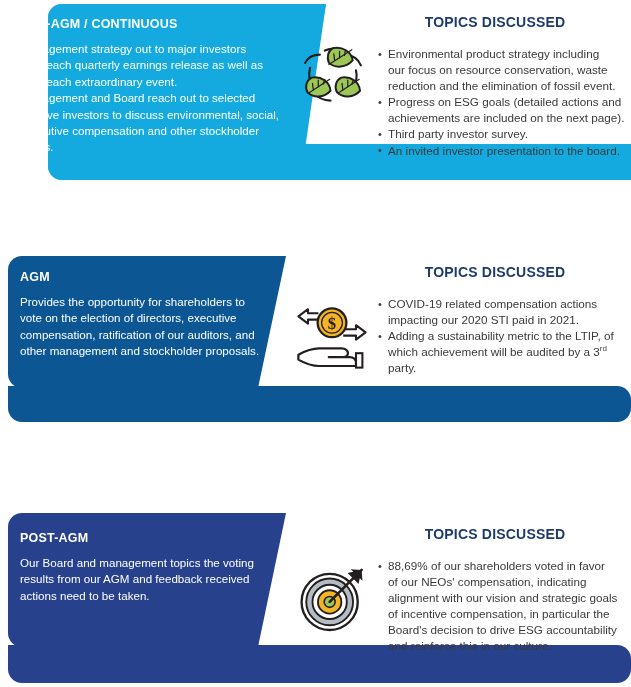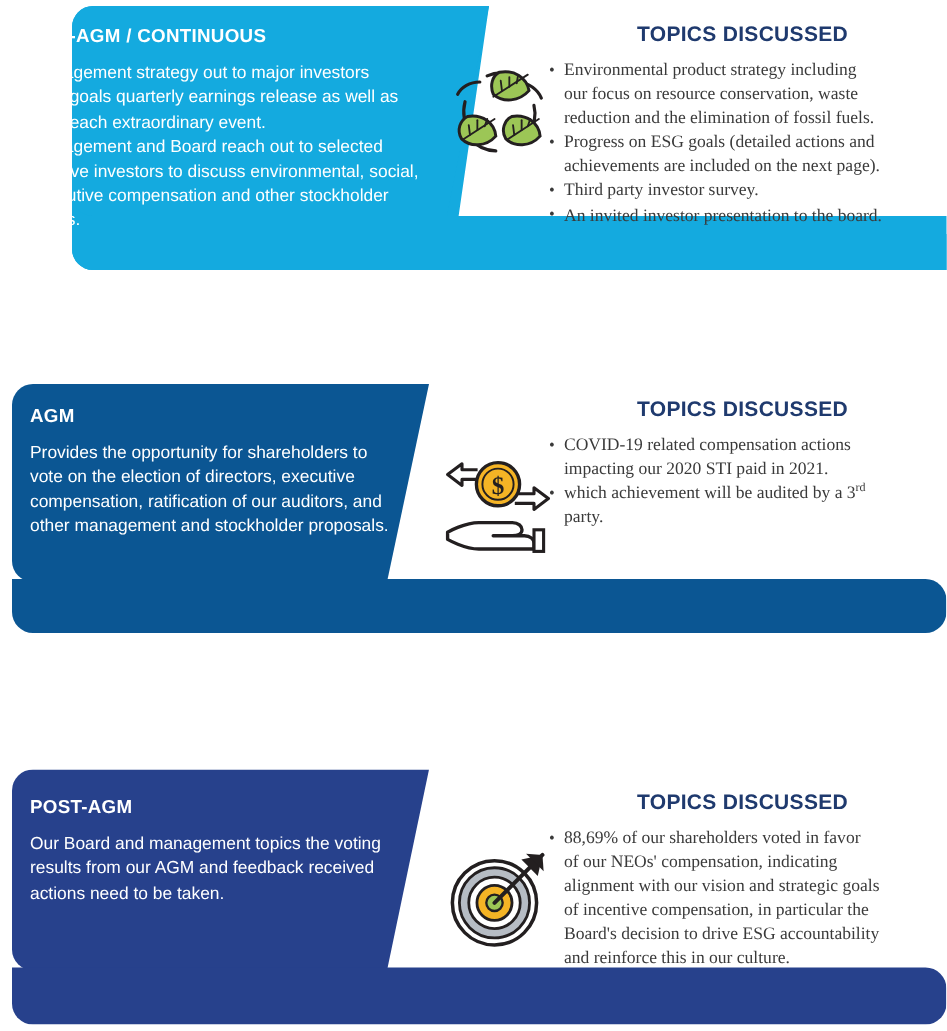--- a/index.html
+++ b/index.html
@@ -61,24 +61,23 @@
   }
   .topics-heading {
     color: #1F3A6E;
     font-weight: bold;
     font-size: 14px;
     letter-spacing: 0.2px;
     text-align: center;
     margin: 0 0 9px 0;
   }
   .topics-list {
-    margin: 4px;
+    margin: 16px;
     padding: 0;
     list-style: none;
-    font-family: Liberation Serif, serif;
   }
   .topics-list li {
     position: relative;
     color: #3A3A3A;
     font-size: 11.7px;
     line-height: 16.1px;
     padding-left: 10px;
     margin: 0 0 0 0;
   }
   .topics-list li::before {
@@ -108,21 +107,21 @@
   <div class="panel-wrap" style="top:0;padding-left:40px;">
     <svg class="panel-svg" width="623" height="176" viewBox="0 0 623 176" aria-hidden="true">
       <path d="M14,0 H278 L256,152 H609 A14,14 0 0 1 623,166 V162 A14,14 0 0 1 609,176 H14 A14,14 0 0 1 0,162 V14 A14,14 0 0 1 14,0 Z" fill="#14AADF"></path>
       <path d="M14,0 H278 L250,140 H14 A14,14 0 0 1 0,126 V14 A14,14 0 0 1 14,0 Z" fill="#14AADF"></path>
       <path d="M0,140 H609 A14,14 0 0 1 623,154 V162 A14,14 0 0 1 609,176 H14 A14,14 0 0 1 0,162 Z" fill="#14AADF"></path>
     </svg>
     <div class="panel-text" style="top:13px;">
       <div class="panel-title">PRE-AGM / CONTINUOUS</div>
       <div class="panel-body">
         <div>Management strategy out to major investors</div>
-        <div>after goals quarterly earnings release as well as</div>
+        <div>after each quarterly earnings release as well as</div>
         <div>after each extraordinary event.</div>
         <div>Management and Board reach out to selected</div>
         <div>passive investors to discuss environmental, social,</div>
         <div>executive compensation and other stockholder</div>
         <div>topics.</div>
       </div>
     </div>
   </div>
 
   <div class="icon-box" style="left:292px; top:31px;">
@@ -156,21 +155,21 @@
       </g>
     </svg>
   </div>
 
   <div class="topics" style="left:362px; top:10px;">
     <div class="topics-heading">TOPICS DISCUSSED</div>
     <ul class="topics-list">
       <li>
         <span class="ln">Environmental product strategy including</span>
         <span class="ln">our focus on resource conservation, waste</span>
-        <span class="ln">reduction and the elimination of fossil fuels.</span>
+        <span class="ln">reduction and the elimination of fossil event.</span>
       </li>
       <li>
         <span class="ln">Progress on ESG goals (detailed actions and</span>
         <span class="ln">achievements are included on the next page).</span>
       </li>
       <li>
         <span class="ln">Third party investor survey.</span>
       </li>
       <li>
         <span class="ln">An invited investor presentation to the board.</span>
@@ -212,20 +211,21 @@
   </div>
 
   <div class="topics" style="left:362px; top:8px;">
     <div class="topics-heading">TOPICS DISCUSSED</div>
     <ul class="topics-list">
       <li>
         <span class="ln">COVID-19 related compensation actions</span>
         <span class="ln">impacting our 2020 STI paid in 2021.</span>
       </li>
       <li>
+        <span class="ln">Adding a sustainability metric to the LTIP, of</span>
         <span class="ln">which achievement will be audited by a 3<sup>rd</sup></span>
         <span class="ln">party.</span>
       </li>
     </ul>
   </div>
 </div>
 
 <div class="band" style="top:513px; height:174px;">
 
   <div class="panel-wrap" style="top:0;">

